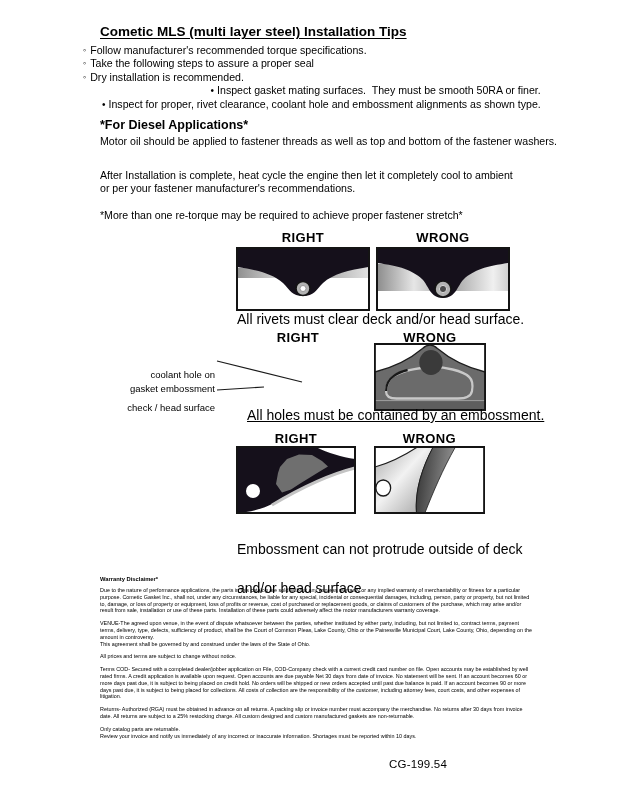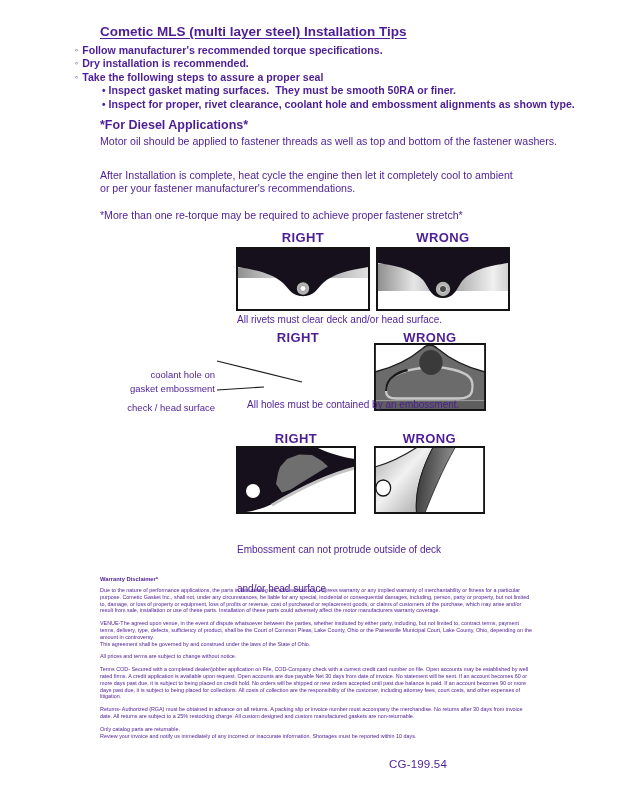--- a/index.html
+++ b/index.html
@@ -1,49 +1,49 @@
 <!DOCTYPE html>
 <html><head>
 <meta charset="utf-8">
 <style>
   html,body { margin:0; padding:0; background:#ffffff; }
   .page {
     position:relative; width:610px; height:800px; background:#ffffff;
-    font-family:"Liberation Sans", sans-serif; color:#4c1d95; overflow:hidden;
+    font-family:"Liberation Sans", sans-serif; color:#000000; overflow:hidden;
   }
   .abs { position:absolute; }
   .title {
     font-size:13.5px; font-weight:bold; text-decoration:underline;
     text-underline-offset:2px; white-space:pre;
   }
   .line { font-size:10.6px; line-height:13.4px; white-space:pre; }
   .b1::before { content:"\25E6"; font-size:9px; margin-right:4px; vertical-align:1px; }
-  .b2 { margin-left:27px; }
+  .b2 { margin-left:19px;text-align:right; }
   .b2::before { content:"\2022"; font-size:10px; margin-right:3px; }
   .h2 { font-size:12.5px; font-weight:bold; white-space:pre; }
   .rw { font-size:13px; font-weight:700; letter-spacing:0.4px; text-align:center; white-space:pre; }
-  .caption { font-size:10px; line-height:13px; white-space:pre; }
+  .caption { font-size:14px; line-height:13px; white-space:pre; }
   .small-label { font-size:9.5px; line-height:11px; text-align:right; white-space:pre; }
   .warranty { width:432px; }
   .warranty .wh { font-size:5.8px; font-weight:bold; margin:0 0 5px 0; }
   .warranty p { font-size:5.4px; line-height:6.8px; margin:0 0 6px 0; }
   .warranty p.tight { margin-bottom:0; }
   .pagenum { font-size:11.5px; letter-spacing:0.2px; white-space:pre; }
 </style>
 </head>
 <body>
 
 <div class="page">
 
   <div class="abs title" style="left:100px; top:24px;">Cometic MLS (multi layer steel) Installation Tips</div>
 
-  <div class="abs" style="left:75px; top:44px;font-weight:bold;">
+  <div class="abs" style="left:83px; top:44px;">
     <div class="line b1">Follow manufacturer's recommended torque specifications.</div>
+    <div class="line b1">Take the following steps to assure a proper seal</div>
     <div class="line b1">Dry installation is recommended.</div>
-    <div class="line b1">Take the following steps to assure a proper seal</div>
     <div class="line b2">Inspect gasket mating surfaces.  They must be smooth 50RA or finer.</div>
     <div class="line b2">Inspect for proper, rivet clearance, coolant hole and embossment alignments as shown type.</div>
   </div>
 
   <div class="abs h2" style="left:100px; top:118px;">*For Diesel Applications*</div>
   <div class="abs" style="left:100px; top:135px;">
     <div class="line">Motor oil should be applied to fastener threads as well as top and bottom of the fastener washers.</div>
   </div>
   <div class="abs" style="left:100px; top:169px;">
     <div class="line">After Installation is complete, heat cycle the engine then let it completely cool to ambient</div>
@@ -122,21 +122,21 @@
     <rect x="0" y="0" width="120" height="68" fill="#ffffff"></rect>
     <path d="M1,29 C22,24 40,15 52,5.5 C55,3 57.5,2 60,2 C62.5,2 65,3 68,5.5 C80,15 98,24 119,29 L119,67 L1,67 Z" fill="#6b6b6b" stroke="#1c1c1c" stroke-width="1.4"></path>
     <line x1="1" y1="57.5" x2="119" y2="57.5" stroke="#9a9a9a" stroke-width="1"></line>
     <rect x="1" y="58.5" width="118" height="8.5" fill="#5e5e5e"></rect>
     <path d="M13,49 C13,43 15,37 21,33 C31,27.5 46,25 62,24.2 C75,23.8 95,27.5 102,34 C106,37.5 106,43 105,48 C104,53 98,55.5 90,55.5 L24,55.5 C17,55.5 13,53.5 13,49 Z" fill="none" stroke="#c8c8c8" stroke-width="2.4"></path>
     <path d="M13,48 C13,42.5 15,37 21,33 C25,30.3 30,28.3 36,27" fill="none" stroke="#191919" stroke-width="2.4"></path>
     <circle cx="61" cy="19.5" r="12.5" fill="#3a3a3a"></circle>
     <rect x="1" y="1" width="118" height="66" fill="none" stroke="#141414" stroke-width="2"></rect>
   </svg>
 
-  <div class="abs caption" style="left:247px; top:398px;">All holes must be contained by an embossment.</div>
+  <div class="abs caption" style="left:247px; top:409px;text-decoration:underline;">All holes must be contained by an embossment.</div>
 
   <div class="abs rw" style="left:236px; top:431px; width:120px;">RIGHT</div>
   <div class="abs rw" style="left:374px; top:431px; width:111px;">WRONG</div>
 
   <svg class="abs" style="left:236px; top:446px;" width="120" height="68" viewBox="0 0 120 68">
     <rect x="0" y="0" width="120" height="68" fill="#ffffff"></rect>
     <path d="M1,1 H80 C92,7 106,11 119,13 V21 C92,28 64,42 38,57 C25,64 12,66 1,67 Z" fill="#15101b"></path>
     <path d="M119,22 C91,29 63,43 36,59" fill="none" stroke="#c4c4c4" stroke-width="3"></path>
     <path d="M44,21 L51,13 L63,8.5 L76,9 L86,15 L92,20.5 C80,27.5 67,35.5 55,43.5 L46,46.5 L40,38 L42,27 Z" fill="#6f6f6f"></path>
     <circle cx="17" cy="45" r="7" fill="#ffffff"></circle>

